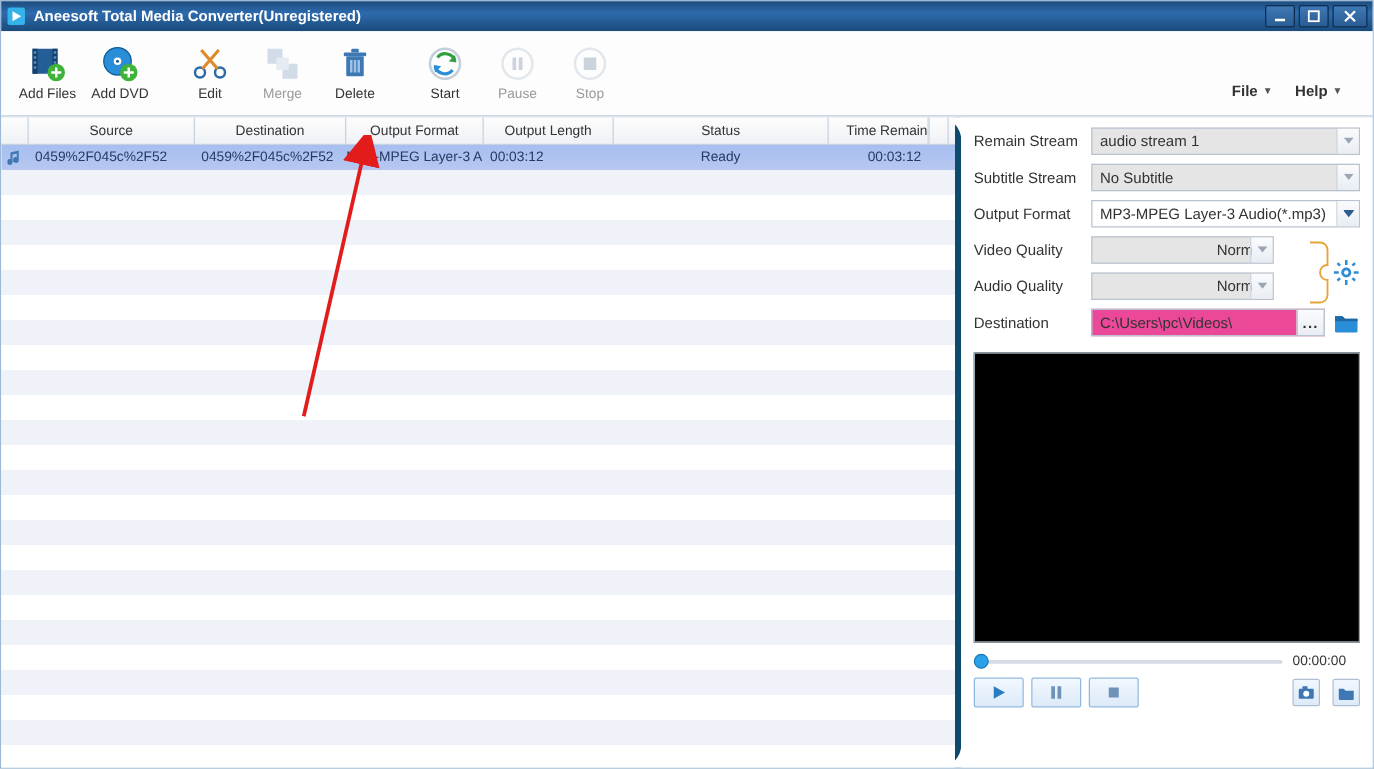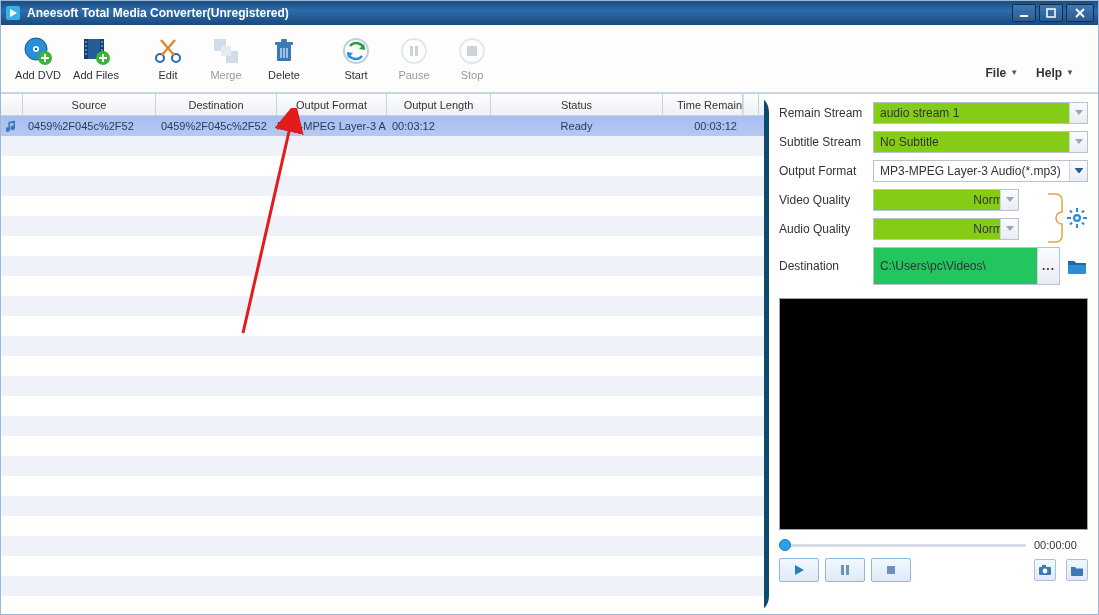--- a/index.html
+++ b/index.html
@@ -41,28 +41,28 @@
   .col-fmt { width:110px; }
   .col-len { width:104px; }
   .col-sta { width:172px; justify-content:center;}
   .col-rem { width:80px; justify-content:flex-end;}
   .scroll-gutter { width:16px; border-left:1px solid #d8dee7;}
 
   .pane { padding:8px 10px 6px 10px; }
   .frow { display:flex; align-items:center; margin-bottom:7px; min-height:22px;}
   .flbl { width:94px; font-size:12px; color:#333;}
   .sel { flex:1; height:22px; border:1px solid #b9c2cf; background:#f3f3f3; display:flex; align-items:center; padding:0 6px; position:relative; font-size:12px; cursor:pointer;}
-  .sel.disabled { color:#8d8d8d; background:#84cc16; cursor:default;}
+  .sel.disabled { color:#8d8d8d; background:#e5e5e5; cursor:default;}
   .sel .dd { position:absolute; right:0; top:0; width:18px; height:100%; border-left:1px solid #cfd6e0; display:flex; align-items:center; justify-content:center; background:linear-gradient(#fafbfd,#e9edf3);}
   .sel.active { background:#fff; color:#111; }
   .sel.active .dd svg path { stroke:#2a5c92; fill:#2a5c92;}
   .qrow .sel { width:146px; flex:none;justify-content:flex-end;}
   .gear { width:22px;height:22px; display:flex;align-items:center;justify-content:center; cursor:pointer;}
   .bracket-svg { margin-left:4px; margin-right:2px;}
-  .dest-input { flex:1; height:38px; border:1px solid #b9c2cf; background:#22c55e; display:flex; align-items:center; padding:0 6px; position:relative; font-size:12px; color:#333;}
+  .dest-input { flex:1; height:22px; border:1px solid #b9c2cf; background:#ec4899; display:flex; align-items:center; padding:0 6px; position:relative; font-size:12px; color:#333;}
   .dest-input .more { position:absolute; right:0; top:0; width:22px; height:100%; border-left:1px solid #cfd6e0; display:flex; align-items:center; justify-content:center; background:linear-gradient(#fafbfd,#e9edf3); cursor:pointer; font-weight:bold; letter-spacing:1px;}
   .folderbtn {width:22px;height:22px;margin-left:6px;display:flex;align-items:center;justify-content:center;cursor:pointer;}
 
   .preview { margin:0 10px; border:1px solid #9aa6b5; background:#000; height:232px;}
   .seek { margin:8px 10px 4px 10px; display:flex; align-items:center; gap:8px;}
   .track { position:relative; flex:1; height:14px;}
   .rail { position:absolute; left:0; right:0; top:6px; height:3px; background:#d4dbe6; border-radius:2px;}
   .knob { position:absolute; left:0; top:1px; width:12px;height:12px;border-radius:50%;background:#2aa1e8;border:1px solid #1a79b5; cursor:pointer;}
   .time { font-size:11px; color:#333; width:54px; text-align:left;}
   .pcontrols { margin:2px 10px 8px 10px; display:flex; align-items:center; gap:6px;}
@@ -102,49 +102,49 @@
           </svg>
         </div>
     </div>
   </div>
 
   <div class="toolbar">
     <div class="tbgroup">
       <div class="tbbtn">
         <span class="ic">
             <svg width="30" height="30" viewBox="0 0 30 30">
-              <circle cx="13" cy="13" r="11" fill="#2a8dd8"></circle>
-              <circle cx="13" cy="13" r="11" fill="none" stroke="#0e5c96" stroke-width="1"></circle>
-              <circle cx="13" cy="13" r="3" fill="#fff"></circle>
-              <circle cx="13" cy="13" r="1.2" fill="#0e5c96"></circle>
-              <circle cx="22" cy="22" r="7" fill="#3fb239"></circle>
-              <path d="M22 18v8M18 22h8" stroke="#fff" stroke-width="2"></path>
-            </svg>
-          </span>
-        <span class="lbl">Add DVD</span>
-      </div>
-      <div class="tbbtn">
-        <span class="ic">
-            <svg width="30" height="30" viewBox="0 0 30 30">
               <rect x="3" y="3" width="20" height="20" fill="#255e96"></rect>
               <rect x="3" y="3" width="4" height="20" fill="#15406b"></rect>
               <rect x="19" y="3" width="4" height="20" fill="#15406b"></rect>
               <rect x="4" y="5" width="2" height="2" fill="#5a8ec0"></rect>
               <rect x="4" y="9" width="2" height="2" fill="#5a8ec0"></rect>
               <rect x="4" y="13" width="2" height="2" fill="#5a8ec0"></rect>
               <rect x="4" y="17" width="2" height="2" fill="#5a8ec0"></rect>
               <rect x="20" y="5" width="2" height="2" fill="#5a8ec0"></rect>
               <rect x="20" y="9" width="2" height="2" fill="#5a8ec0"></rect>
               <rect x="20" y="13" width="2" height="2" fill="#5a8ec0"></rect>
               <rect x="20" y="17" width="2" height="2" fill="#5a8ec0"></rect>
               <circle cx="22" cy="22" r="7" fill="#3fb239"></circle>
               <path d="M22 18v8M18 22h8" stroke="#fff" stroke-width="2"></path>
             </svg>
           </span>
         <span class="lbl">Add Files</span>
+      </div>
+      <div class="tbbtn">
+        <span class="ic">
+            <svg width="30" height="30" viewBox="0 0 30 30">
+              <circle cx="13" cy="13" r="11" fill="#2a8dd8"></circle>
+              <circle cx="13" cy="13" r="11" fill="none" stroke="#0e5c96" stroke-width="1"></circle>
+              <circle cx="13" cy="13" r="3" fill="#fff"></circle>
+              <circle cx="13" cy="13" r="1.2" fill="#0e5c96"></circle>
+              <circle cx="22" cy="22" r="7" fill="#3fb239"></circle>
+              <path d="M22 18v8M18 22h8" stroke="#fff" stroke-width="2"></path>
+            </svg>
+          </span>
+        <span class="lbl">Add DVD</span>
       </div>
     </div>
     <div class="tbsep"></div>
     <div class="tbgroup">
       <div class="tbbtn">
         <span class="ic">
             <svg width="30" height="30" viewBox="0 0 30 30">
               <circle cx="7" cy="22" r="4" fill="none" stroke="#2f6aa8" stroke-width="2"></circle>
               <circle cx="23" cy="22" r="4" fill="none" stroke="#2f6aa8" stroke-width="2"></circle>
               <path d="M9 19 L22 4 M21 19 L8 4" stroke="#e08a2a" stroke-width="2.5"></path>

